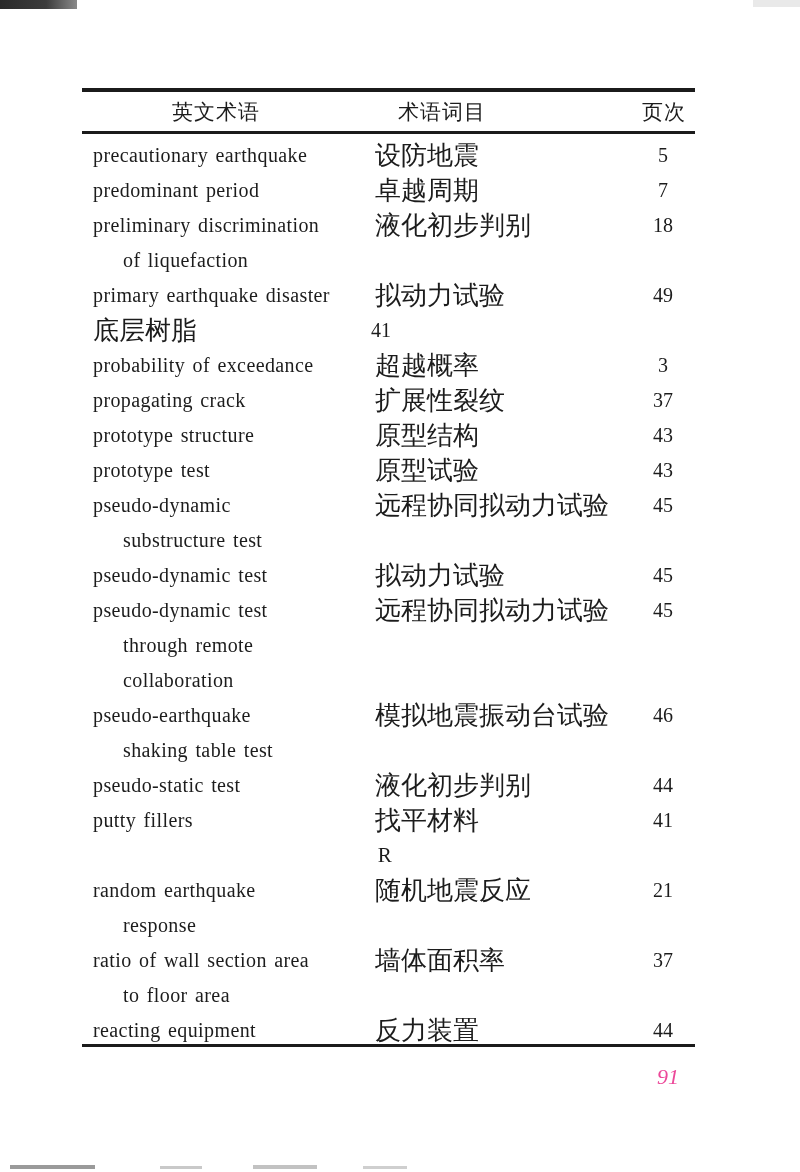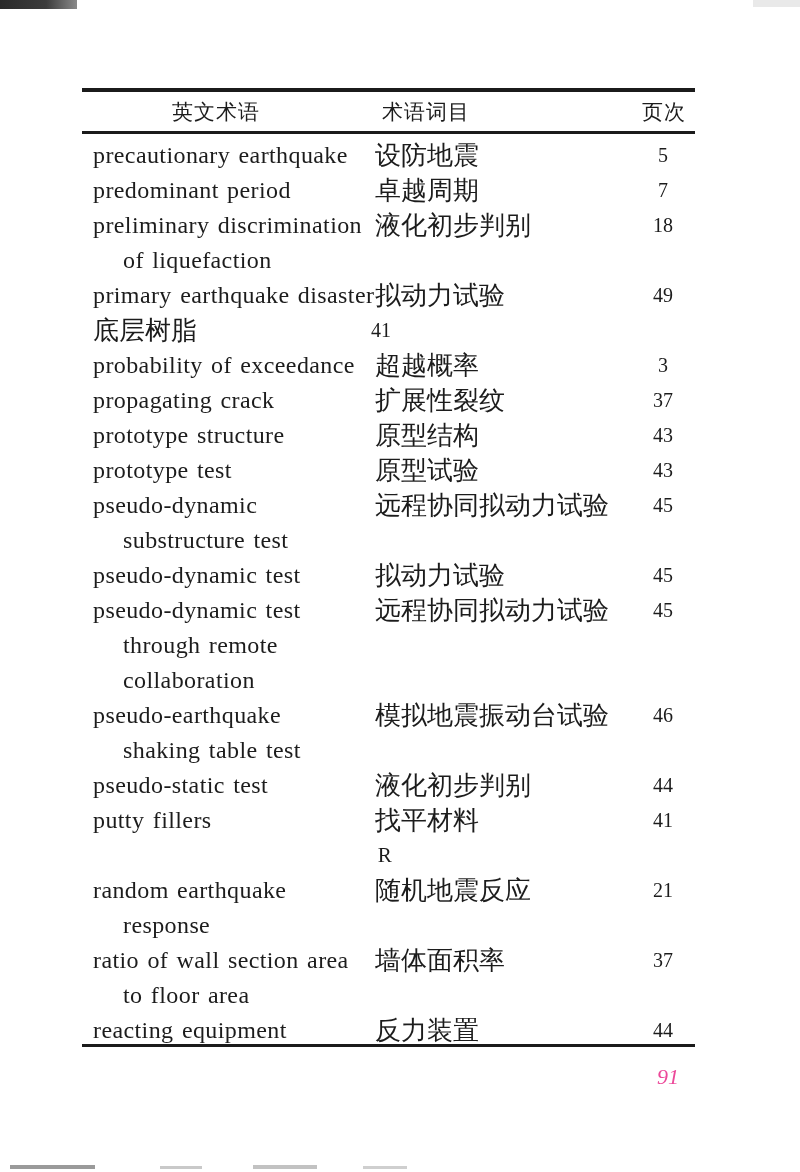--- a/index.html
+++ b/index.html
@@ -26,30 +26,30 @@
   
   .rule { position: absolute; left: 82px; width: 613px; background: #1b1b1b; }
   .rule-top { top: 88px; height: 4px; }
   .rule-header { top: 131px; height: 3px; }
   .rule-bottom { top: 1044px; height: 3px; }
 
   
   .header-label { position: absolute; top: 98px; font-size: 21px; letter-spacing: 1px;
     font-weight: 500; white-space: nowrap; }
   .h-en  { left: 162px; margin-left: 10px; }
-  .h-term{ left: 382px; }
+  .h-term{ left: 398px; }
   .h-page{ left: 642px; }
 
   
   .rows { position: absolute; left: 93px; top: 138px; width: 602px; }
   .row { display: flex; align-items: flex-start; }
   .c-en { width: 282px; }
   .c-zh { width: 256px; font-size: 26px; line-height: 35px; white-space: nowrap; }
   .c-pg { width: 64px; text-align: center; font-size: 20px; line-height: 35px; }
-  .line { font-size: 24px; line-height: 35px; letter-spacing: 0.4px;
+  .line { font-size: 20px; line-height: 35px; letter-spacing: 0.4px;
     word-spacing: 2px; white-space: nowrap; }
   .line.cont { padding-left: 30px; }
   .section-marker { font-size: 21px; line-height: 35px; padding-left: 5px; }
 
   
   .folio { position: absolute; left: 648px; top: 1064px; width: 40px;
     text-align: center; font-size: 22px; font-style: italic; color: #ec4899; }
 </style>
 </head>
 <body>

